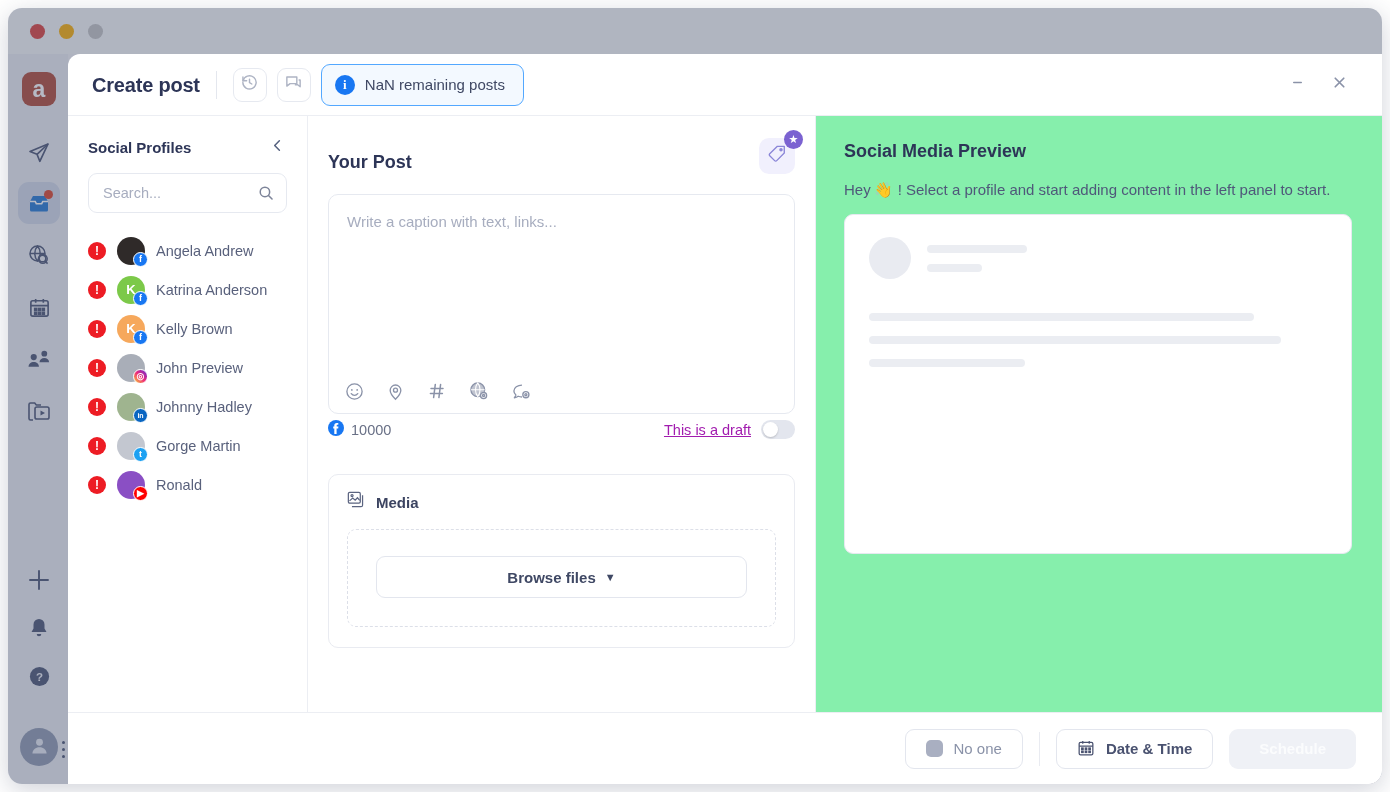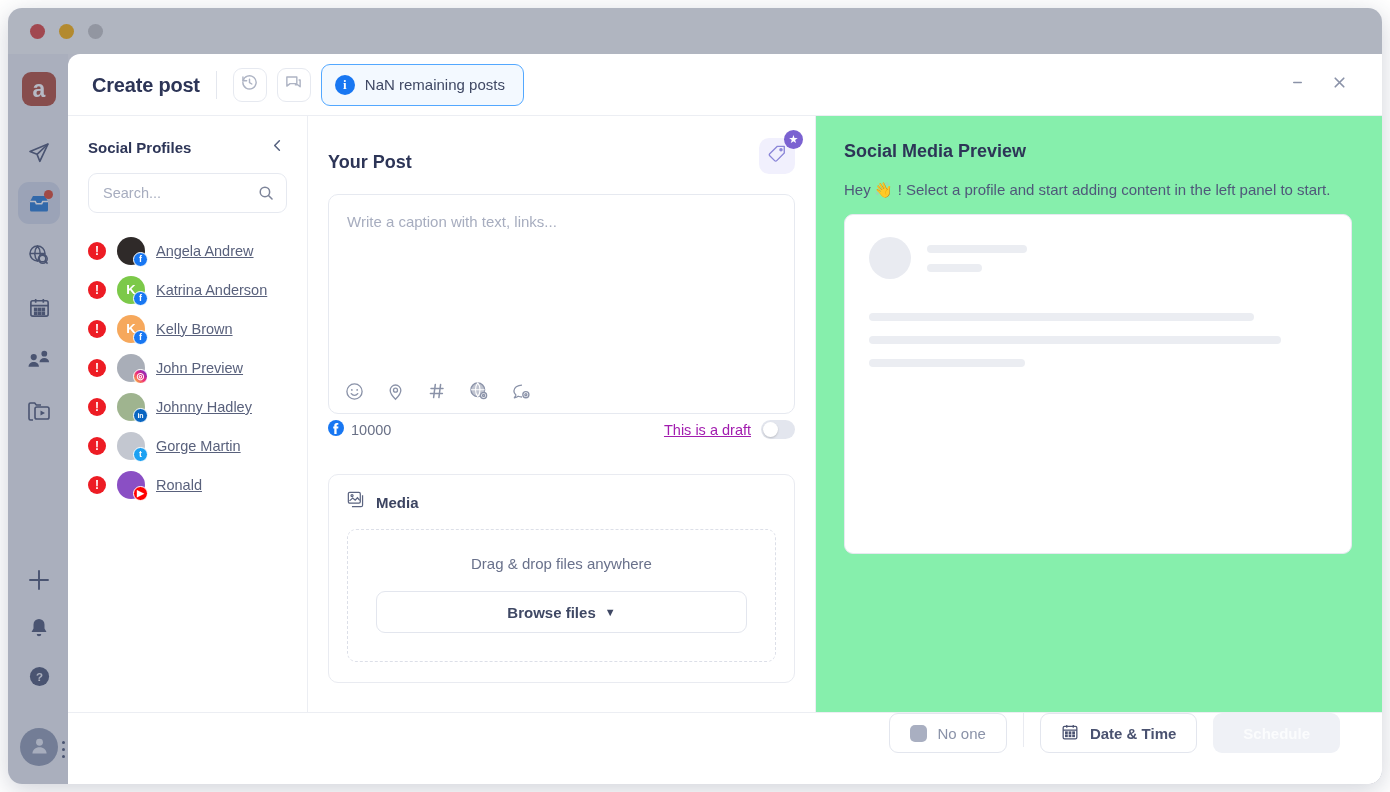--- a/index.html
+++ b/index.html
@@ -168,21 +168,21 @@
   }
   .plat-badge {
     position: absolute; right: -3px; bottom: -2px;
     width: 15px; height: 15px; border-radius: 50%;
     border: 1.5px solid #fff;
     display: flex; align-items: center; justify-content: center;
     font: 700 9px "Liberation Sans", sans-serif; color: #fff;
   }
   .profile-name {
     font: 400 14.5px "Liberation Sans", sans-serif; color: #5c6party;
-    color: #59617c; white-space: nowrap; text-decoration: underline;
+    color: #59617c; white-space: nowrap;
   }
 
   
   #post-col {
     width: 508px; flex: none; border-right: 1px solid #eceef3;
     padding: 24px 20px 0 20px; background: #fff;
     display: flex; flex-direction: column;
   }
   #post-head { display: flex; align-items: center; height: 44px; position: relative; }
   #post-title { font: 700 18px/1 "Liberation Sans", sans-serif; color: #2d3557; }
@@ -266,22 +266,22 @@
     padding: 22px 24px;
   }
   #skel-head { display: flex; align-items: center; gap: 16px; }
   #skel-avatar { width: 42px; height: 42px; border-radius: 50%; background: #e9ebf1; }
   .skel-line { height: 8px; border-radius: 4px; background: #ebedf2; }
   #skel-body { margin-top: 34px; display: flex; flex-direction: column; gap: 15px; }
 
   
   #modal-footer {
     height: 72px; flex: none; border-top: 1px solid #eceef3;
-    display: flex; align-items: flex-start; justify-content: flex-end;
-    gap: 16px; padding: 0 42px 0 0; background: #fff;
+    display: flex; align-items: center; justify-content: flex-end;
+    gap: 16px; padding: 0 26px 0 0; background: #fff;
   }
   .foot-btn {
     height: 40px; border: 1px solid #e3e6ee; border-radius: 9px; background: #fff;
     display: flex; align-items: center; gap: 11px; padding: 0 20px;
     font: 700 15px/1 "Liberation Sans", sans-serif; color: #4a5270;
   }
   #noone-btn { color: #8a92a8; font-weight: 400; }
   .noone-sq { width: 17px; height: 17px; border-radius: 5px; background: #a9afc1; }
   .foot-sep { width: 1px; height: 34px; background: #e9ebf1; }
   #schedule-btn {
@@ -635,21 +635,20 @@
               <svg width="19" height="18" viewBox="0 0 20 19" fill="none" stroke="#5b6480" stroke-width="1.3">
                   <rect x="1.4" y="1.4" width="12.6" height="11.4" rx="1.4"></rect>
                   <path d="M2.6 10.4 6 7.4l2.6 2.3 2.4-2.6 2.4 2.8"></path>
                   <circle cx="5.3" cy="4.8" r="1.1"></circle>
                   <path d="M16.4 4.6v10.4a1.6 1.6 0 0 1-1.6 1.6H5.2"></path>
                 </svg>
             </span>
             <span id="media-title">Media</span>
           </div>
           <div id="dropzone">
-            <div id="drop-text">Drag &amp; drop files anywhere</div>
             <div id="browse-btn">
               <span>Browse files</span>
               <span style="font-size:11px">▼</span>
             </div>
           </div>
         </div>
       </div>
 
       <div id="preview-col">
         <div id="preview-title">Social Media Preview</div>

